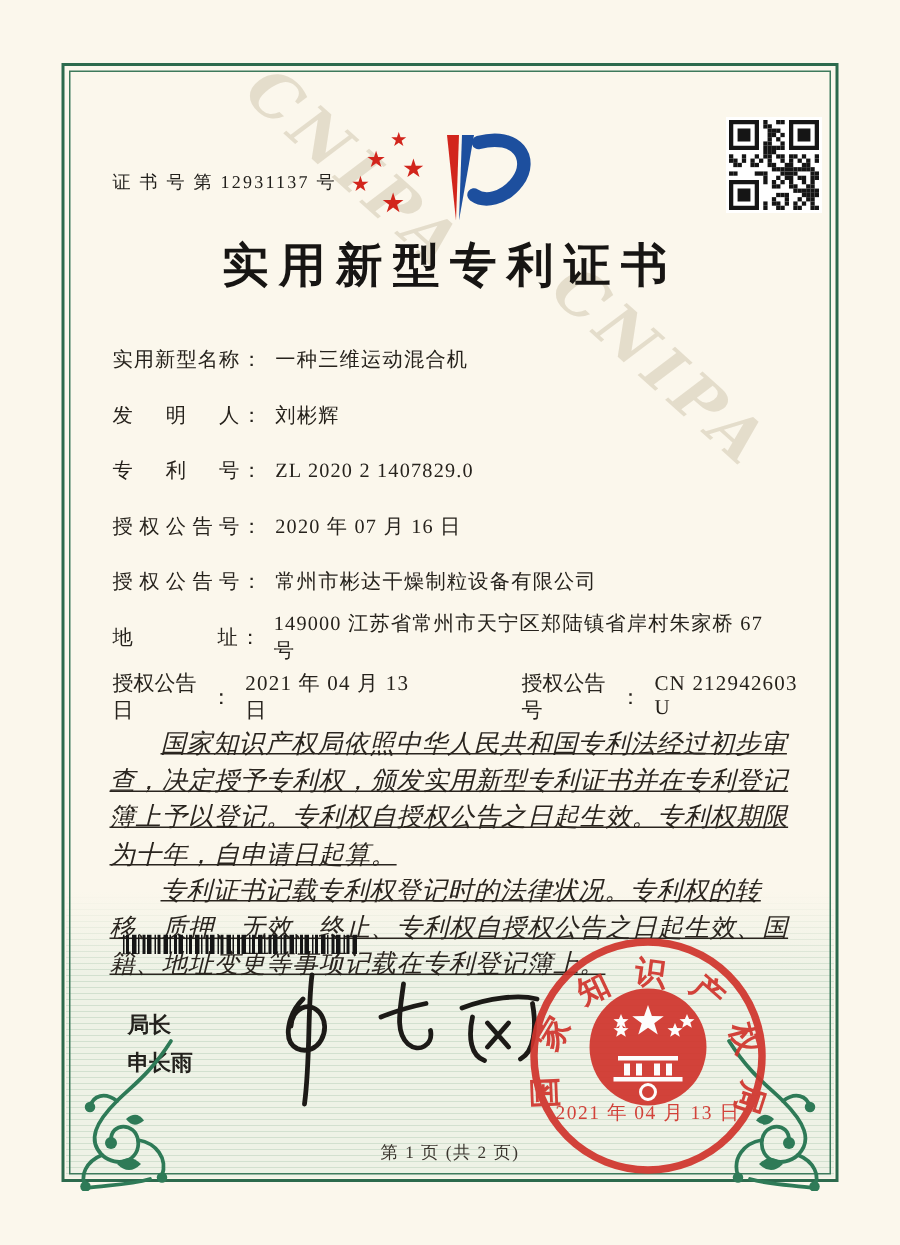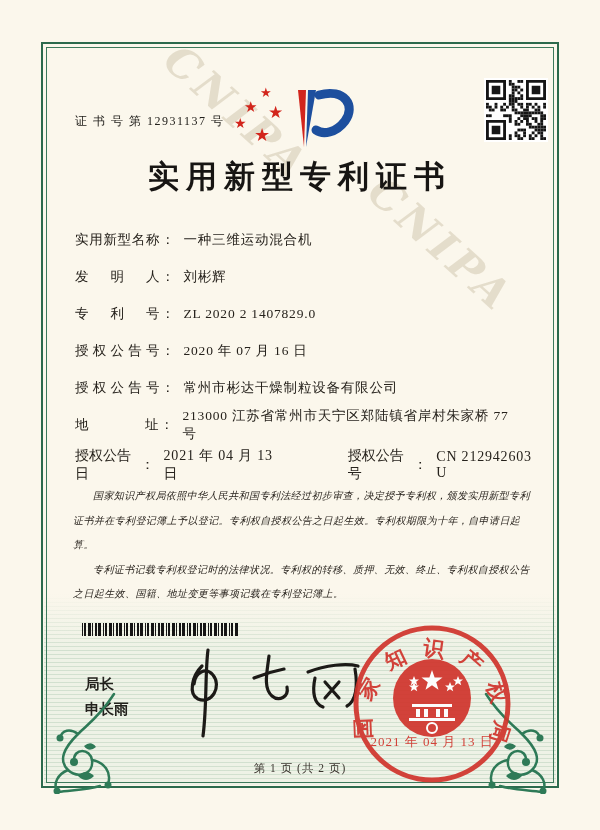--- a/index.html
+++ b/index.html
@@ -41,22 +41,22 @@
   .fields{position:absolute;left:75px;top:221px;right:77px;z-index:1;font-family:Liberation Serif, serif;}
   .frow{height:37px;display:flex;align-items:center;font-size:13.5px;color:#26221c;}
   .flabel{display:inline-block;width:85px;text-align:justify;text-align-last:justify;letter-spacing:.5px;}
   .fcolon{margin-left:1px;}
   .fvalue{margin-left:9px;letter-spacing:.8px;}
   .grant{position:absolute;left:75px;top:450px;right:60px;height:30px;display:flex;align-items:center;
     font-size:14px;color:#26221c;z-index:1;}
   .grant .pair2{margin-left:64px;}
 
   
-  .body-text{position:absolute;left:73px;right:66px;top:484px;z-index:1;font-size:10px;line-height:24.5px;
-    color:#2a251f;font-style:italic;letter-spacing:.4px;}
+  .body-text{position:absolute;left:73px;right:66px;top:484px;z-index:1;font-size:17px;line-height:24.5px;
+    color:#2a251f;font-style:italic;letter-spacing:.4px;text-decoration:underline;}
   .body-text p{margin:0;text-indent:2em;}
 
   
   .barcode{position:absolute;left:82px;top:623px;width:158px;height:13px;z-index:1;}
 
   
   .signoff{position:absolute;left:85px;top:672px;z-index:2;font-family:"Liberation Sans",sans-serif;
     font-size:14.5px;font-weight:700;color:#23211d;line-height:25px;}
   .signature{position:absolute;left:168px;top:644px;width:200px;height:100px;z-index:2;}
 
@@ -291,21 +291,21 @@
       <span class="fvalue">2020 年 07 月 16 日</span>
     </div>
     <div class="frow">
       <span class="flabel">授权公告号</span>
         <span class="fcolon">：</span>
       <span class="fvalue">常州市彬达干燥制粒设备有限公司</span>
     </div>
     <div class="frow">
       <span class="flabel">地址</span>
         <span class="fcolon">：</span>
-      <span class="fvalue">213000 江苏省常州市天宁区郑陆镇省岸村朱家桥 77 号</span>
+      <span class="fvalue">149000 江苏省常州市天宁区郑陆镇省岸村朱家桥 67 号</span>
     </div>
   </div>
 
   <div class="grant">
     <span>授权公告日</span>
       <span>：</span>
     <span class="fvalue">2021 年 04 月 13 日</span>
     <span class="pair2">授权公告号</span>
       <span>：</span>
     <span class="fvalue">CN 212942603 U</span>

